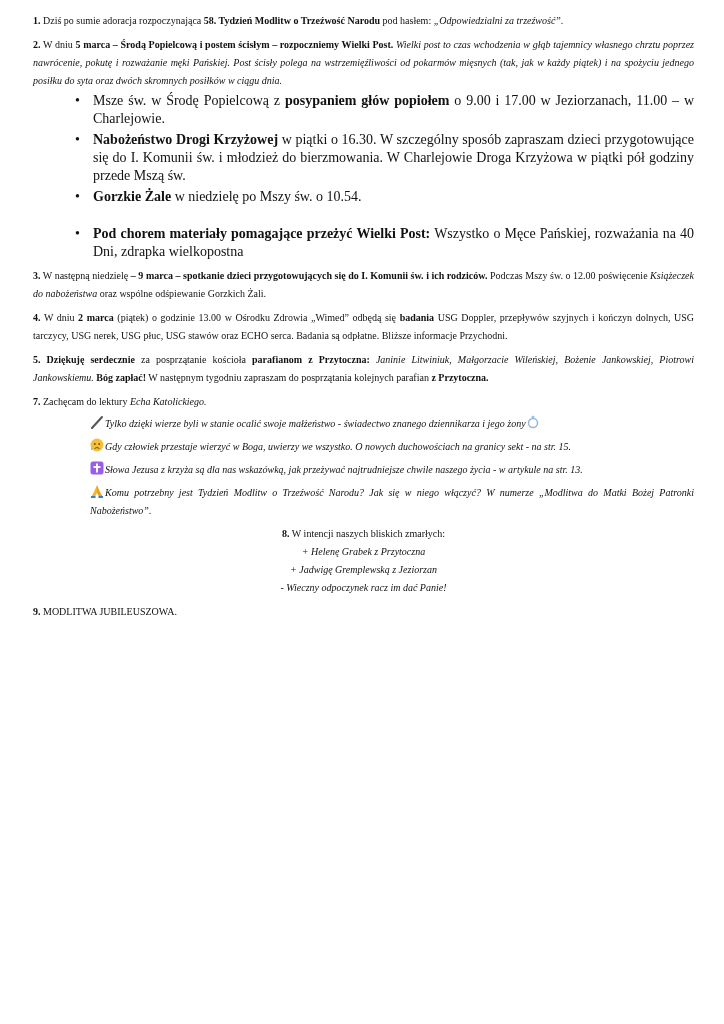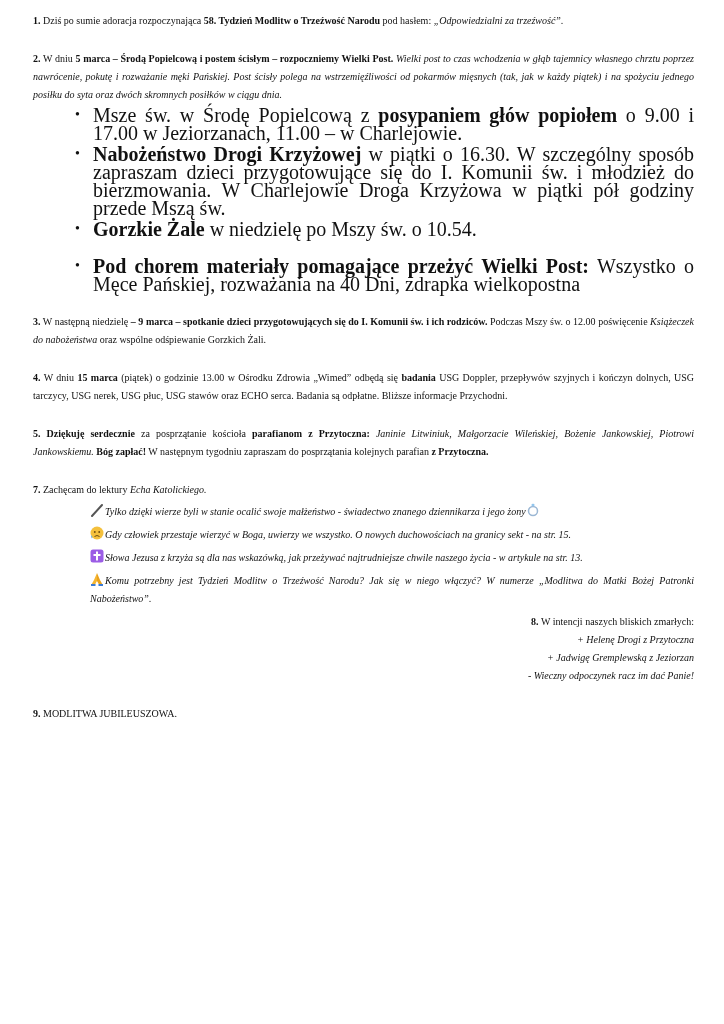--- a/index.html
+++ b/index.html
@@ -5,32 +5,32 @@
     html, body { margin: 0; padding: 0; background: #ffffff; }
     body {
       width: 724px; height: 1024px; overflow: hidden;
       font-family: "Liberation Serif", serif;
       color: #111111;
     }
     .page { position: relative; padding: 0 30px 0 33px; }
     .header { text-align: center; padding-top: 36px; font-weight: bold; font-size: 16.5px; line-height: 19px; }
     .header .green { color: #5a8a3a; }
     .p { font-size: 10px; line-height: 18px; text-align: justify; margin: 0; }
-    .sec { margin-top: 20px; }
+    .sec { margin-top: 6px; }
     .first { margin-top: 12px; }
     ul.bul { margin: 2px 0 0 0; padding-left: 60px; list-style: none; }
-    ul.bul li { position: relative; font-size: 20px; line-height: 18px; text-align: justify; margin-bottom: 3px; }
+    ul.bul li { position: relative; font-size: 14px; line-height: 18px; text-align: justify; margin-bottom: 3px; }
     ul.bul li::before { content: "•"; position: absolute; left: -18px; top: 0; font-size: 14px; }
     ul.bul li.gap { margin-top: 19px; }
     .echo { padding-left: 57px; margin-top: 4px; }
     .echo .p { margin-bottom: 5px; font-style: italic; }
     .ico { display: inline-block; width: 14px; height: 14px; vertical-align: -2px; margin-right: 1px; }
     b { font-weight: bold; }
     i { font-style: italic; }
-    .intencje .p { text-align: right; }
+    .intencje .p { text-align: center; }
   </style>
 </head>
 <body>
 
 <div class="page">
 
 
   <p class="p first">
     <b>1.</b><span> Dziś po sumie adoracja rozpoczynająca </span><b>58. Tydzień Modlitw o Trzeźwość Narodu</b><span> pod hasłem: </span><i>„Odpowiedzialni za trzeźwość”.</i>
   </p>
@@ -43,21 +43,21 @@
     <li><b>Nabożeństwo Drogi Krzyżowej</b><span> w piątki o 16.30. W szczególny sposób zapraszam dzieci przygotowujące się do I. Komunii św. i młodzież do bierzmowania. W Charlejowie Droga Krzyżowa w piątki pół godziny przede Mszą św.</span></li>
     <li><b>Gorzkie Żale</b><span> w niedzielę po Mszy św. o 10.54.</span></li>
     <li class="gap"><b>Pod chorem materiały pomagające przeżyć Wielki Post:</b><span> Wszystko o Męce Pańskiej, rozważania na 40 Dni, zdrapka wielkopostna</span></li>
   </ul>
 
   <p class="p sec">
     <b>3.</b><span> W następną niedzielę </span><b>– 9 marca – spotkanie dzieci przygotowujących się do I. Komunii św. i ich rodziców.</b><span> Podczas Mszy św. o 12.00 poświęcenie </span><i>Książeczek do nabożeństwa</i><span> oraz wspólne odśpiewanie Gorzkich Żali.</span>
   </p>
 
   <p class="p sec">
-    <b>4.</b><span> W dniu </span><b>15 marca</b><span> (piątek) o godzinie 13.00 w Ośrodku Zdrowia „Wimed” odbędą się </span><b>badania</b><span> USG Doppler, przepływów szyjnych i kończyn dolnych, USG tarczycy, USG nerek, USG płuc, USG stawów oraz ECHO serca. Badania są odpłatne. Bliższe informacje Przychodni.</span>
+    <b>4.</b><span> W dniu </span><b>2 marca</b><span> (piątek) o godzinie 13.00 w Ośrodku Zdrowia „Wimed” odbędą się </span><b>badania</b><span> USG Doppler, przepływów szyjnych i kończyn dolnych, USG tarczycy, USG nerek, USG płuc, USG stawów oraz ECHO serca. Badania są odpłatne. Bliższe informacje Przychodni.</span>
   </p>
 
   <p class="p sec">
     <b>5.</b><b> Dziękuję serdecznie</b><span> za posprzątanie kościoła </span><b>parafianom z Przytoczna:</b><i> Janinie Litwiniuk, Małgorzacie Wileńskiej, Bożenie Jankowskiej, Piotrowi Jankowskiemu.</i><b> Bóg zapłać!</b><span> W następnym tygodniu zapraszam do posprzątania kolejnych parafian </span><b>z Przytoczna.</b>
   </p>
 
 
   <p class="p sec">
     <b>7.</b><span> Zachęcam do lektury </span><i>Echa Katolickiego.</i>
   </p>
@@ -93,21 +93,21 @@
             <rect x="1" y="12" width="4.5" height="2" fill="#3a7bd5"></rect>
             <rect x="8.5" y="12" width="4.5" height="2" fill="#3a7bd5"></rect>
           </svg></span><span>Komu potrzebny jest Tydzień Modlitw o Trzeźwość Narodu? Jak się w niego włączyć? W numerze „Modlitwa do Matki Bożej Patronki Nabożeństwo”.</span>
     </p>
   </div>
 
   <div class="intencje">
     <p class="p">
       <b>8.</b><span> W intencji naszych bliskich zmarłych:</span>
     </p>
-    <p class="p"><i>+ Helenę Drogi z Przytoczna</i></p>
+    <p class="p"><i>+ Helenę Grabek z Przytoczna</i></p>
     <p class="p"><i>+ Jadwigę Gremplewską z Jeziorzan</i></p>
     <p class="p"><i>- Wieczny odpoczynek racz im dać Panie!</i></p>
   </div>
 
   <p class="p sec">
     <b>9.</b><span> MODLITWA JUBILEUSZOWA.</span>
   </p>
 
 </div>
 

